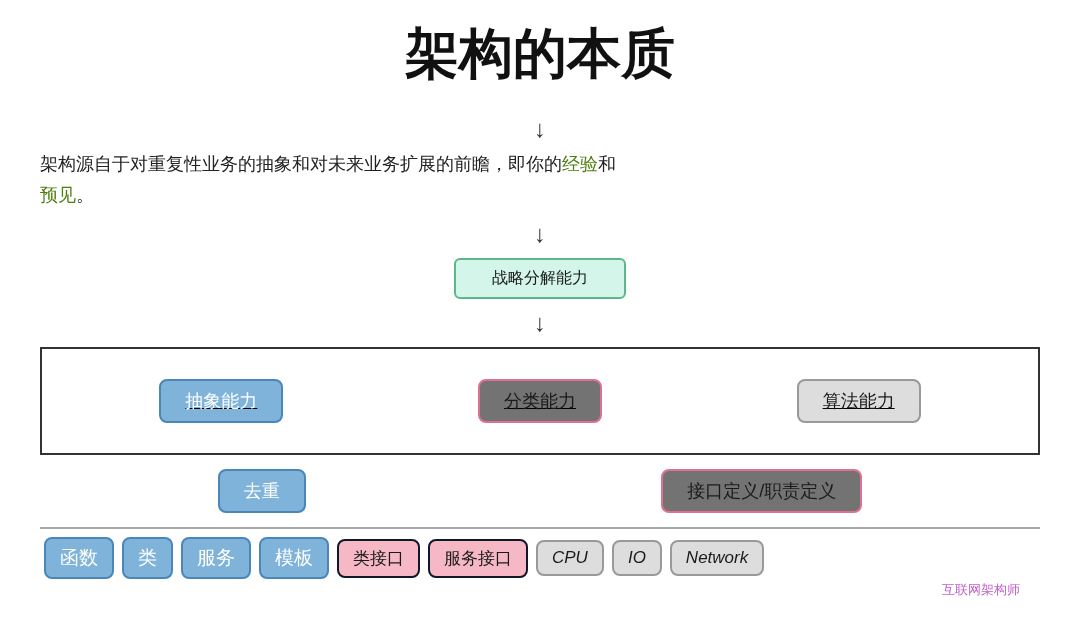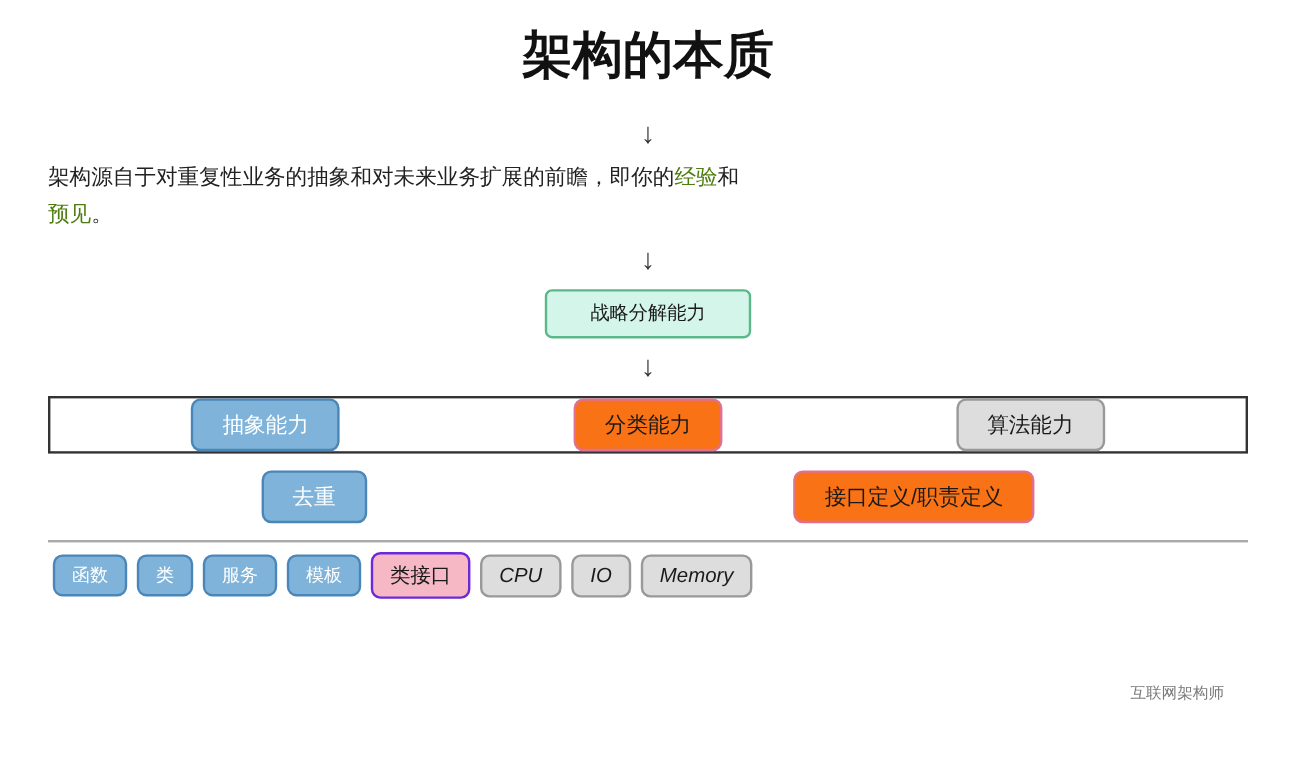--- a/index.html
+++ b/index.html
@@ -16,21 +16,21 @@
     .main-container {
       width: 100%;
       height: 100%;
       padding: 10px 40px 0 40px;
       display: flex;
       flex-direction: column;
       align-items: center;
     }
 
     .title {
-      font-size: 42px;
+      font-size: 54px;
       font-weight: bold;
       color: #111;
       text-align: center;
       margin-bottom: 18px;
       margin-top: 8px;
     }
 
     .text-block {
       width: 100%;
       font-size: 18px;
@@ -61,36 +61,37 @@
       text-align: center;
       margin: 4px 0;
     }
 
     .three-col-outer {
       border: 2px solid #333;
       width: 100%;
       display: flex;
       justify-content: space-around;
       align-items: center;
-      padding: 0 20px;
+      padding: 30px 20px;
       margin: 4px 0;
+      text-decoration: underline;
     }
 
     .box-blue {
       background: #7fb3d9;
       border: 2px solid #4a86b8;
       border-radius: 8px;
       padding: 8px 24px;
       font-size: 18px;
       color: #fff;
       text-align: center;
     }
 
     .box-pink {
-      background: #f97316;
+      background: #737373;
       border: 2px solid #e07090;
       border-radius: 8px;
       padding: 8px 24px;
       font-size: 18px;
       color: #1a1a1a;
       text-align: left;
     }
 
     .box-gray {
       background: #ddd;
@@ -121,29 +122,29 @@
       gap: 8px;
       margin-top: 4px;
       flex-wrap: nowrap;
     }
 
     .bottom-box-blue {
       background: #7fb3d9;
       border: 2px solid #4a86b8;
       border-radius: 8px;
       padding: 6px 14px;
-      font-size: 15px;
+      font-size: 19px;
       color: #fff;
       text-align: center;
       white-space: nowrap;
     }
 
     .bottom-box-pink {
       background: #f5b8c4;
-      border: 2px solid #6d28d9;
+      border: 2px solid #0f172a;
       border-radius: 8px;
       padding: 6px 14px;
       font-size: 17px;
       color: #1a1a1a;
       text-align: center;
       white-space: nowrap;
     }
 
     .bottom-box-gray {
       background: #ddd;
@@ -152,24 +153,24 @@
       padding: 6px 14px;
       font-size: 17px;
       color: #1a1a1a;
       text-align: center;
       white-space: nowrap;
       font-style: italic;
     }
 
     .watermark {
       position: absolute;
-      bottom: 50px;
+      bottom: 38px;
       right: 60px;
       font-size: 13px;
-      color: #404040;
+      color: #a21caf;
       opacity: 0.7;
       white-space: nowrap;
     }
   </style>
 </head>
 <body>
 
 <div class="main-container">
   <h1 class="title">架构的本质</h1>
 
@@ -197,19 +198,20 @@
     <div class="box-blue">去重</div>
     <div class="box-pink">接口定义/职责定义</div>
   </div>
 
   <div class="bottom-bar">
     <div class="bottom-box-blue">函数</div>
     <div class="bottom-box-blue">类</div>
     <div class="bottom-box-blue">服务</div>
     <div class="bottom-box-blue">模板</div>
     <div class="bottom-box-pink">类接口</div>
+    <div class="bottom-box-pink">服务接口</div>
     <div class="bottom-box-gray">CPU</div>
     <div class="bottom-box-gray">IO</div>
-    <div class="bottom-box-gray">Memory</div>
+    <div class="bottom-box-gray">Network</div>
   </div>
 </div>
 
 <div class="watermark">互联网架构师</div>
 
 </body></html>

